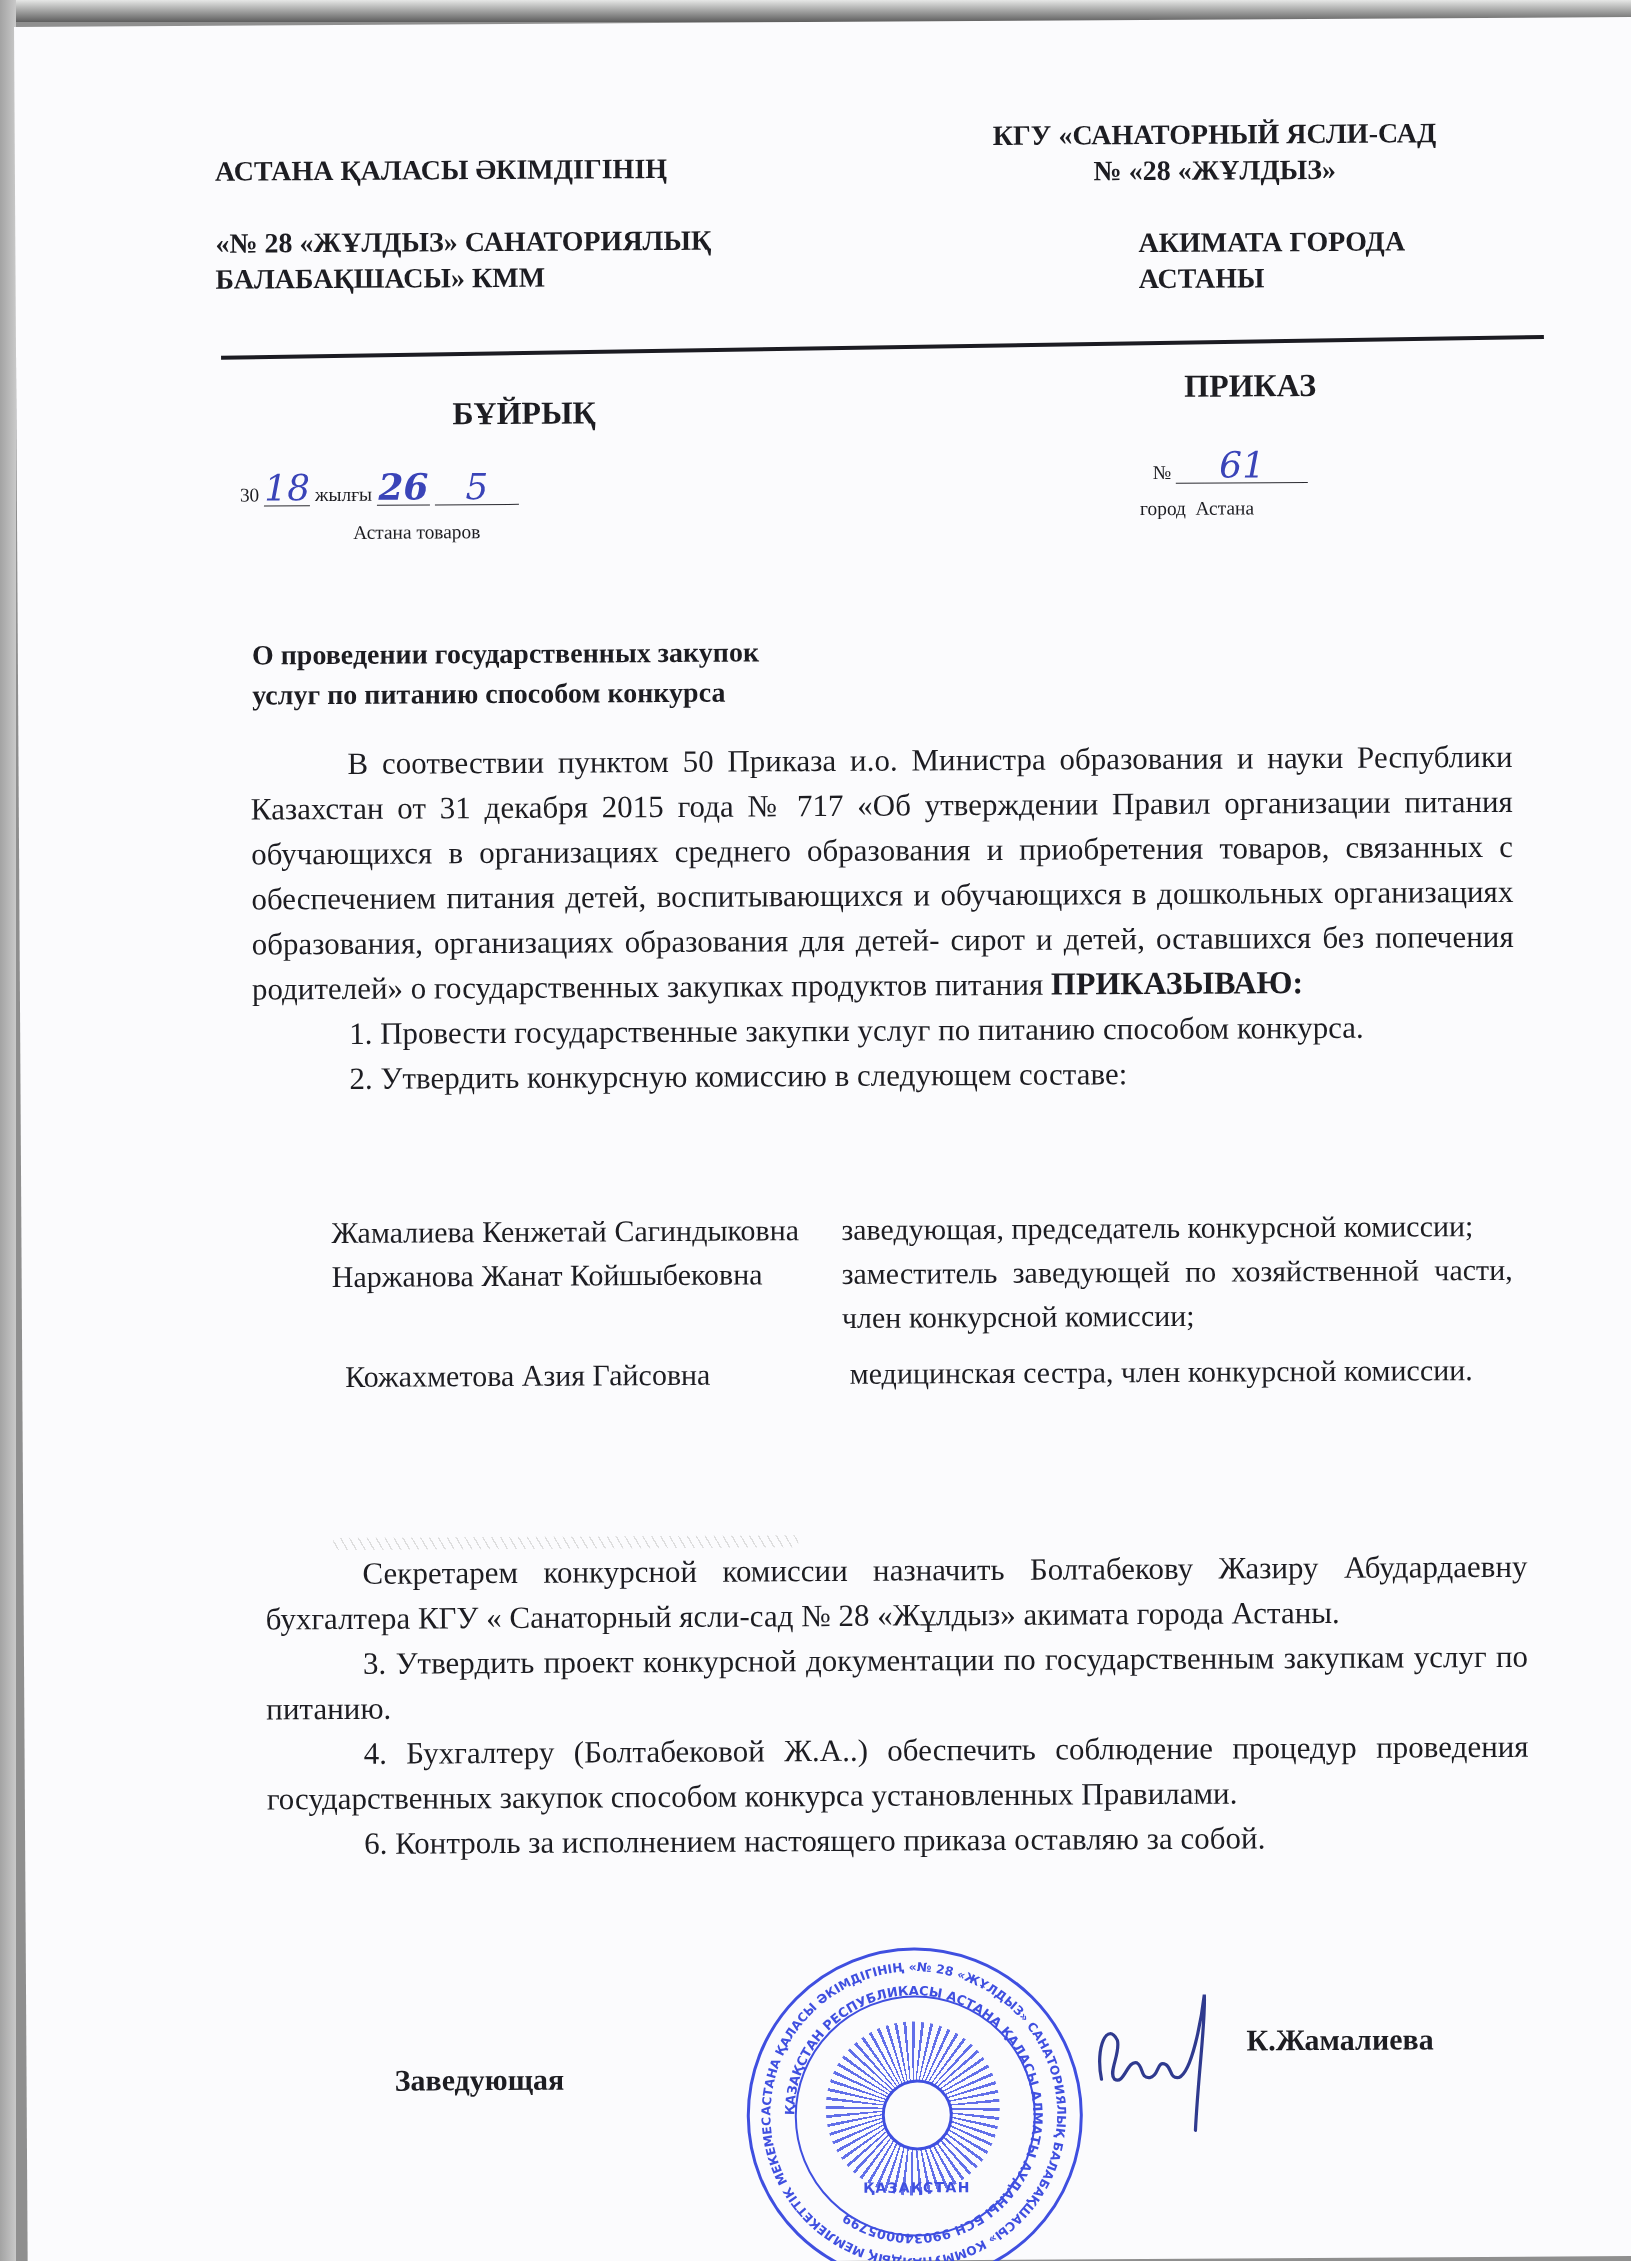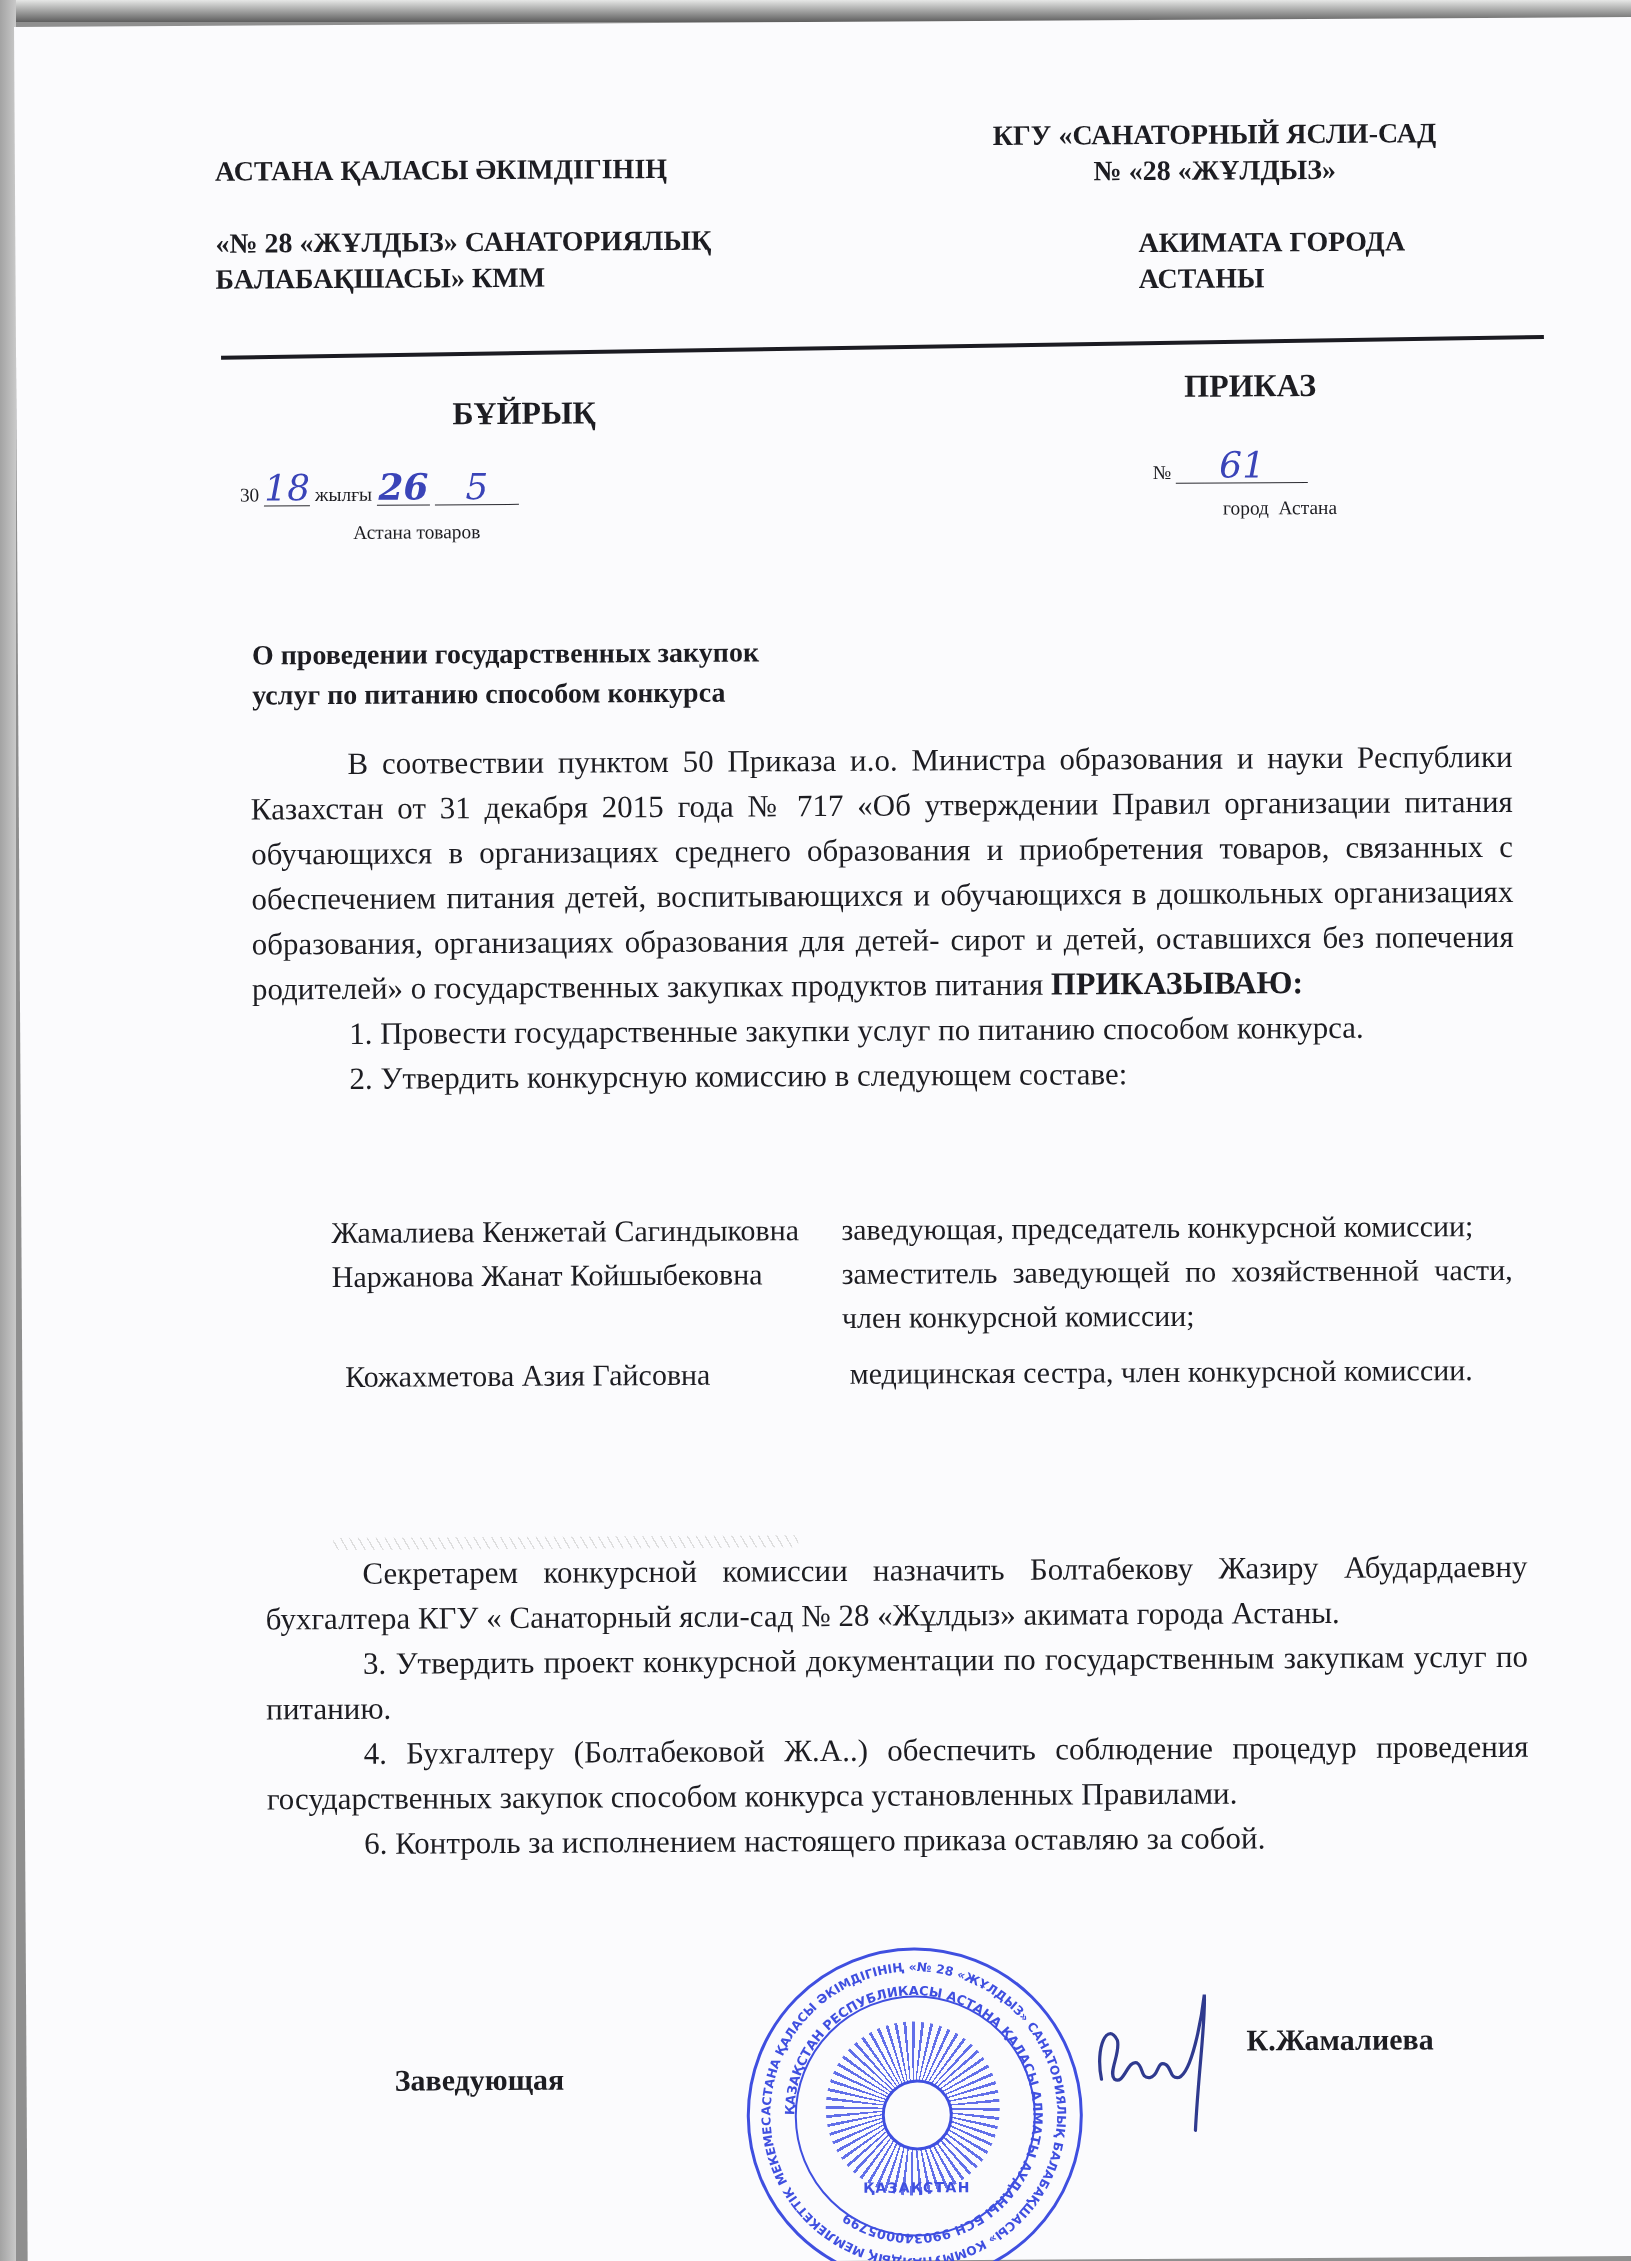--- a/index.html
+++ b/index.html
@@ -87,21 +87,21 @@
     <span>жылғы</span>
     <span class="blank-line" style="width:53px;font-weight:bold;"><span class="hand">26</span></span>
     <span class="blank-line" style="width:84px;"><span class="hand">5</span></span>
   </div>
   <div class="abs small" style="left:336px; top:497px;">Астана товаров</div>
 
   <div class="abs small" style="left:1136px; top:429px; white-space:nowrap;">
     <span>№</span>
     <span class="blank-line" style="width:132px;"><span class="hand">61</span></span>
   </div>
-  <div class="abs small" style="left:1206px; top:478px; white-space:pre;">город  Астана</div>
+  <div class="abs small" style="left:1123px; top:478px; white-space:pre;">город  Астана</div>
 
   <div class="abs subject" style="left:234px; top:610px;">
     <div>О проведении государственных закупок</div>
     <div>услуг по питанию способом конкурса</div>
   </div>
 
   <div class="abs body-text" style="left:232px; top:716px; width:1262px;">
     <p class="para indent"><span>В соотвествии пунктом 50 Приказа и.о. Министра образования и науки Республики Казахстан от 31 декабря 2015 года № 717 «Об утверждении Правил организации питания обучающихся в организациях среднего образования и приобретения товаров, связанных с обеспечением питания детей, воспитывающихся и обучающихся в дошкольных организациях образования, организациях образования для детей- сирот и детей, оставшихся без попечения родителей» о государственных закупках продуктов питания </span><b style="font-size:32px;">ПРИКАЗЫВАЮ:</b></p>
     <p class="para indent">1. Провести государственные закупки услуг по питанию способом конкурса.</p>
     <p class="para indent" style="text-align:left;">2. Утвердить конкурсную комиссию в следующем составе:</p>

